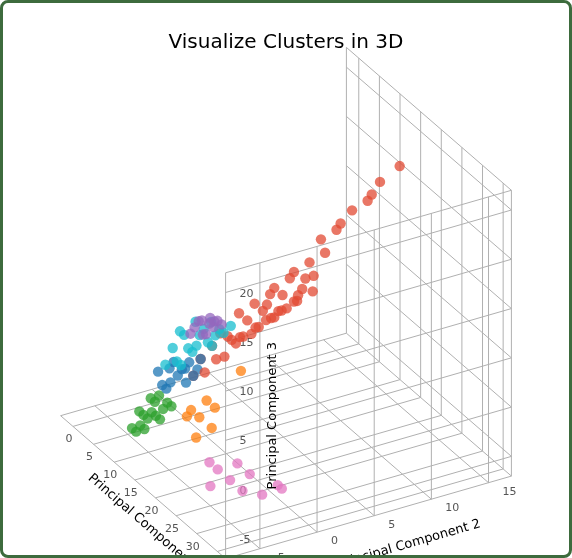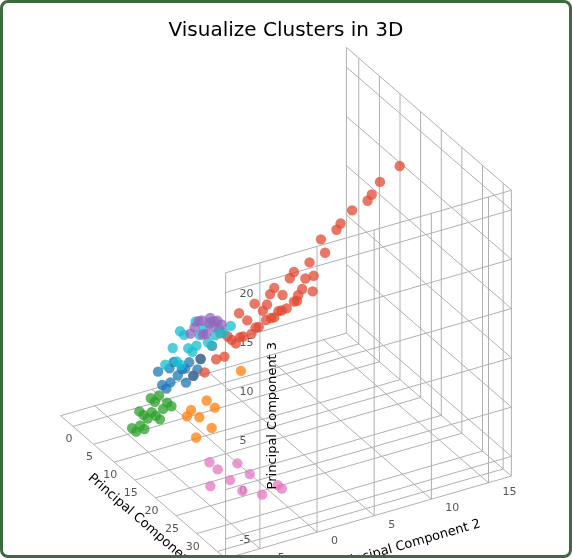--- a/index.html
+++ b/index.html
@@ -7,21 +7,21 @@
     box-sizing:border-box;
     width:572px;height:558px;
     border:3px solid #3d6b3d;
     border-radius:8px;
     background:#fff;
     position:relative;
   }
   .title{
     text-align:center;
     font-size:20px;
-    padding-top:14px;
+    padding-top:26px;
     font-weight:400;
     color:#000;
   }
   svg.plot{
     position:absolute;
     left:0;top:0;
     width:566px;height:552px;
   }
   .gridline{stroke:#b0b0b0;stroke-width:1;fill:none;}
   .paneface{fill:#ffffff;}

